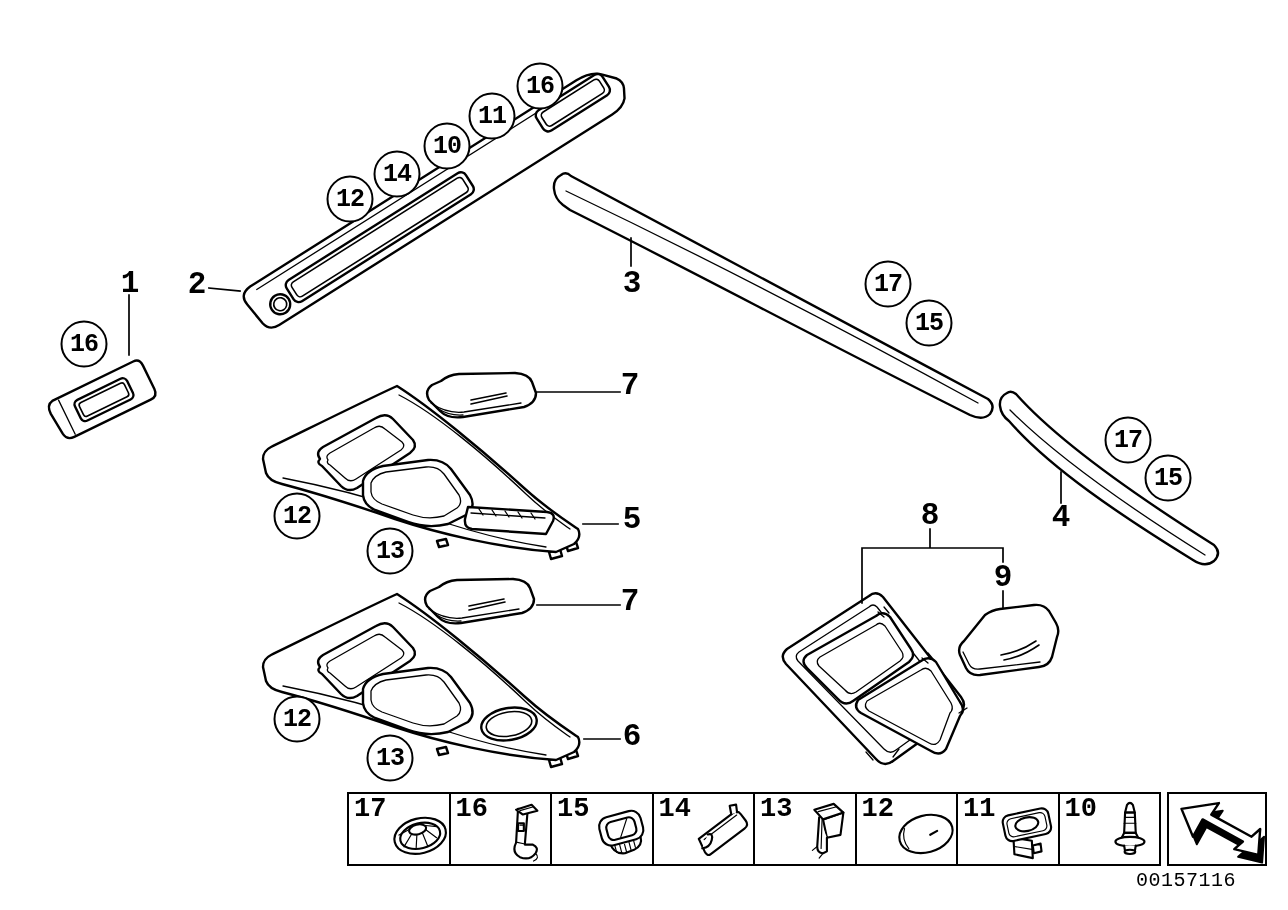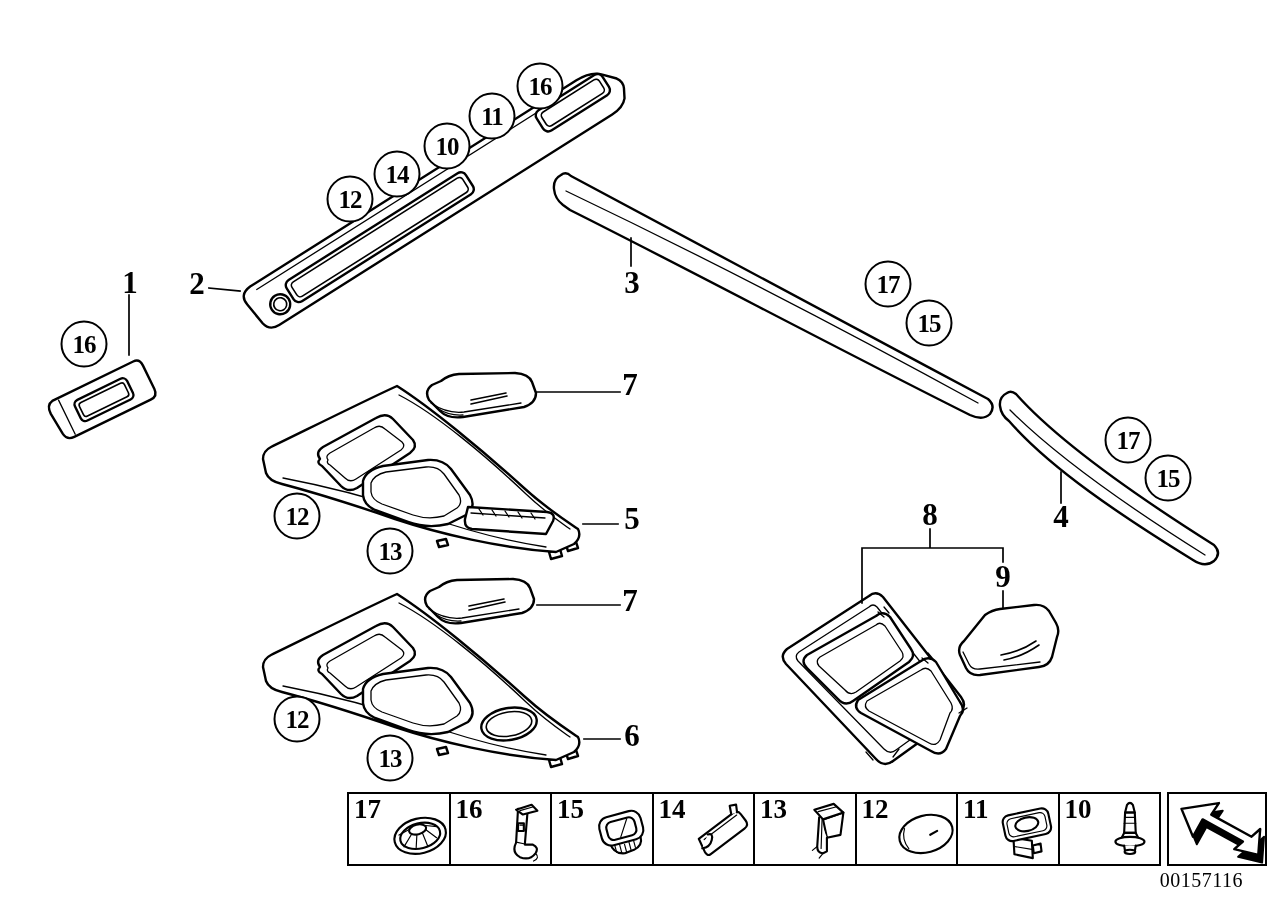--- a/index.html
+++ b/index.html
@@ -1,35 +1,35 @@
 <!DOCTYPE html>
 <html><head>
 <meta charset="utf-8">
 <style>
   html,body{margin:0;padding:0;background:#ffffff;}
   #stage{position:relative;width:1288px;height:910px;background:#ffffff;overflow:hidden;
-         font-family:Liberation Serif, serif;color:#000;}
+         font-family:Liberation Mono, monospace;color:#000;}
   #art{position:absolute;left:0;top:0;}
   .o{fill:#ffffff;stroke:#000000;stroke-width:2.4;stroke-linejoin:round;stroke-linecap:round;}
   .i{fill:none;stroke:#000000;stroke-width:1.3;stroke-linejoin:round;stroke-linecap:round;}
   .i2{fill:none;stroke:#000000;stroke-width:1.6;stroke-linejoin:round;stroke-linecap:round;}
   .lead{fill:none;stroke:#000000;stroke-width:1.7;stroke-linecap:square;}
   .callout{position:absolute;width:47px;height:47px;border:2.6px solid #000;border-radius:50%;
            background:#fff;box-sizing:border-box;display:flex;align-items:center;justify-content:center;
            font-size:25px;font-weight:bold;transform:translate(-50%,-50%);letter-spacing:-1px;}
   .plabel{position:absolute;transform:translate(-50%,-50%);font-size:31px;font-weight:bold;}
   #legend{position:absolute;left:347px;top:792px;width:814px;height:74px;box-sizing:border-box;
           border:2.4px solid #000;display:flex;background:#fff;}
   .cell{flex:1 1 0;position:relative;border-right:2.4px solid #000;box-sizing:border-box;}
   .cell:last-child{border-right:none;}
   .cellnum{position:absolute;left:5px;top:0px;font-size:27px;font-weight:bold;}
   .cellicon{position:absolute;right:0px;top:6px;}
   #arrowbox{position:absolute;left:1167px;top:792px;width:100px;height:74px;box-sizing:border-box;
             border:2.4px solid #000;background:#fff;}
-  #docnum{position:absolute;left:1136px;top:869px;width:131px;text-align:center;
+  #docnum{position:absolute;left:1136px;top:869px;width:131px;text-align:left;
           font-size:20px;font-weight:400;letter-spacing:0.5px;}
   .icshape{fill:#ffffff;stroke:#000000;stroke-width:2.2;stroke-linejoin:round;stroke-linecap:round;}
   .icthin{fill:none;stroke:#000000;stroke-width:1.2;stroke-linejoin:round;stroke-linecap:round;}
 </style>
 </head>
 <body>
 
 <div id="stage">
 
   <svg id="art" width="1288" height="910" viewBox="0 0 1288 910">

